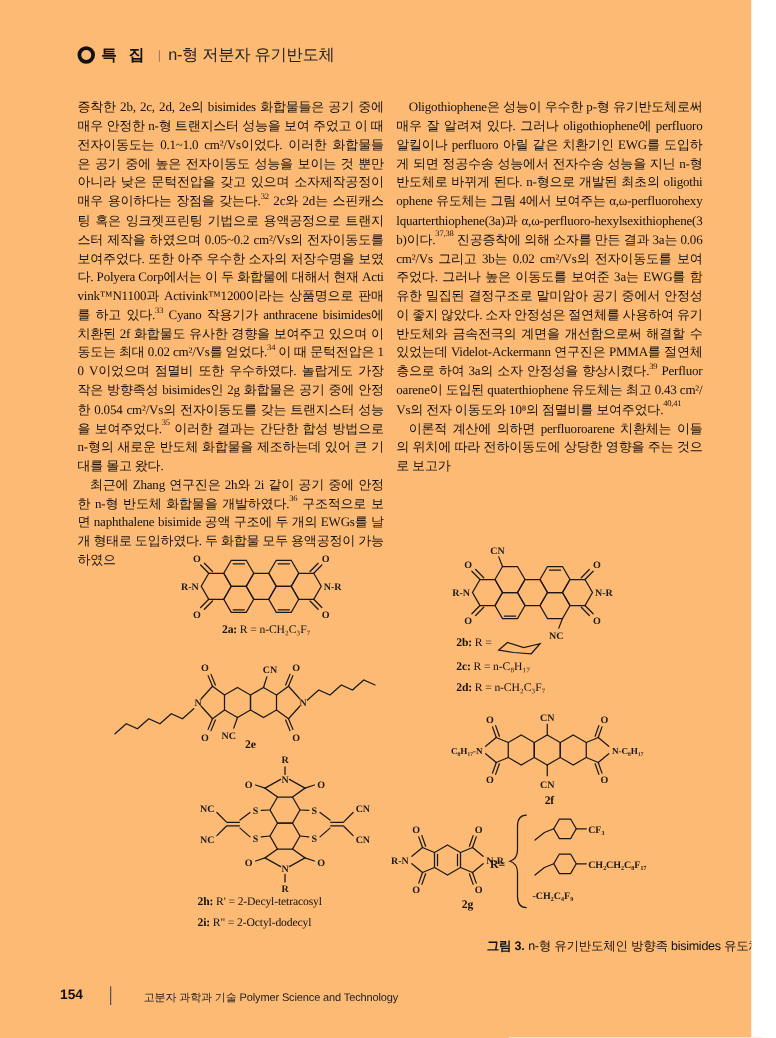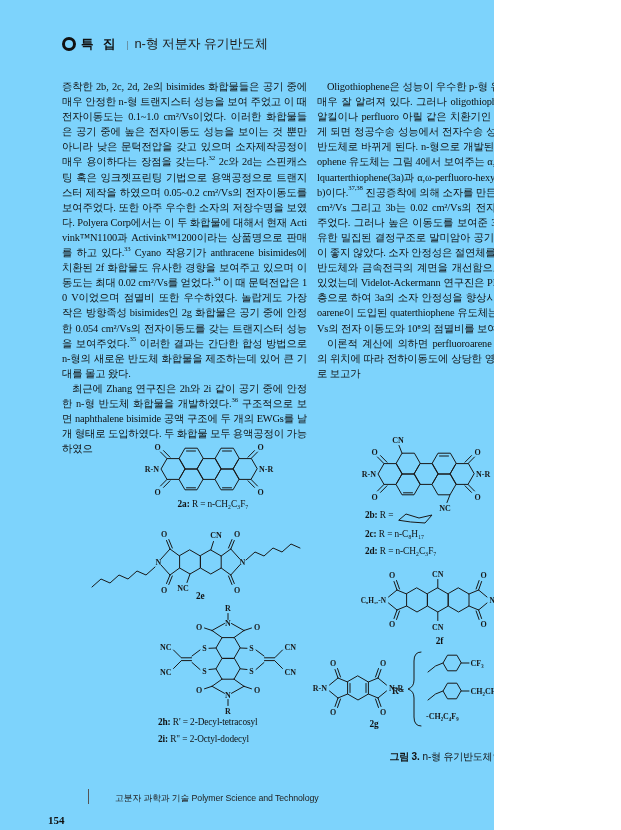--- a/index.html
+++ b/index.html
@@ -1,16 +1,16 @@
 <!DOCTYPE html>
 <html><head>
 <meta charset="utf-8">
 <style>
   html,body{margin:0;padding:0;background:#ffffff;}
-  .page{position:relative;width:494px;height:830px;background:#7dd3fc;overflow:hidden;
+  .page{position:relative;width:601px;height:830px;background:#fdba74;overflow:hidden;
         font-family:"Liberation Serif",serif;color:#111;}
   
   .hdr{position:absolute;left:62px;top:35px;display:flex;align-items:center;}
   .ring{width:8px;height:8px;border:3px solid #111;border-radius:50%;margin-right:5px;}
   .hdr-badge{font-family:"Liberation Sans",sans-serif;font-weight:bold;font-size:12.5px;letter-spacing:3px;}
   .hdr-sep{margin:0 6px 0 8px;color:#555;font-size:10px;}
   .hdr-title{font-family:Liberation Sans, sans-serif;font-size:13px;color:#222;letter-spacing:-0.2px;}
   
   .col{position:absolute;width:245px;text-align:justify;font-size:10.4px;line-height:15.1px;
        letter-spacing:-0.15px;word-break:break-all;}
@@ -26,22 +26,22 @@
   .fig text.t7{font-size:7.3px;}
   .fig text.t9{font-size:9.5px;}
   .scap{position:absolute;font-size:9.3px;color:#111;letter-spacing:-0.1px;white-space:nowrap;}
   .scap b{font-weight:bold;}
   .scap .chair{vertical-align:-4px;margin-left:5px;}
   .ctr{text-align:center;}
   .figcap{position:absolute;left:0;top:750px;width:621px;text-align:right;
           font-family:"Liberation Sans",sans-serif;font-size:10px;color:#111;letter-spacing:-0.2px;}
   .figcap b{font-weight:bold;margin-right:3px;}
   
-  .ftr-num{position:absolute;left:48px;top:790px;font-family:Liberation Serif, serif;
-           font-weight:bold;font-size:11px;margin-top:24px;}
+  .ftr-num{position:absolute;left:48px;top:790px;font-family:Liberation Sans, sans-serif;
+           font-weight:bold;font-size:11px;}
   .ftr-bar{position:absolute;left:88px;top:789px;width:1px;height:15px;background:#555;}
   .ftr-journal{position:absolute;left:97px;top:793px;font-family:"Liberation Sans",sans-serif;
                font-size:8.8px;color:#222;letter-spacing:-0.1px;margin-left:18px;}
 </style>
 </head>
 <body>
 
 <div class="page">
 
   <div class="hdr">

